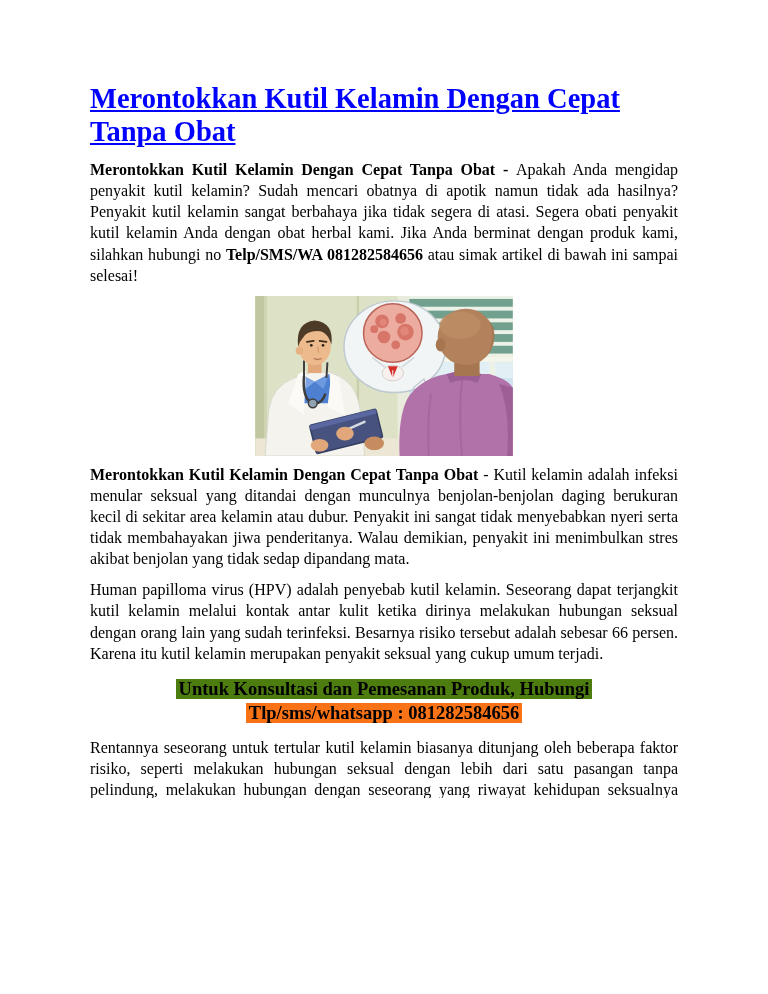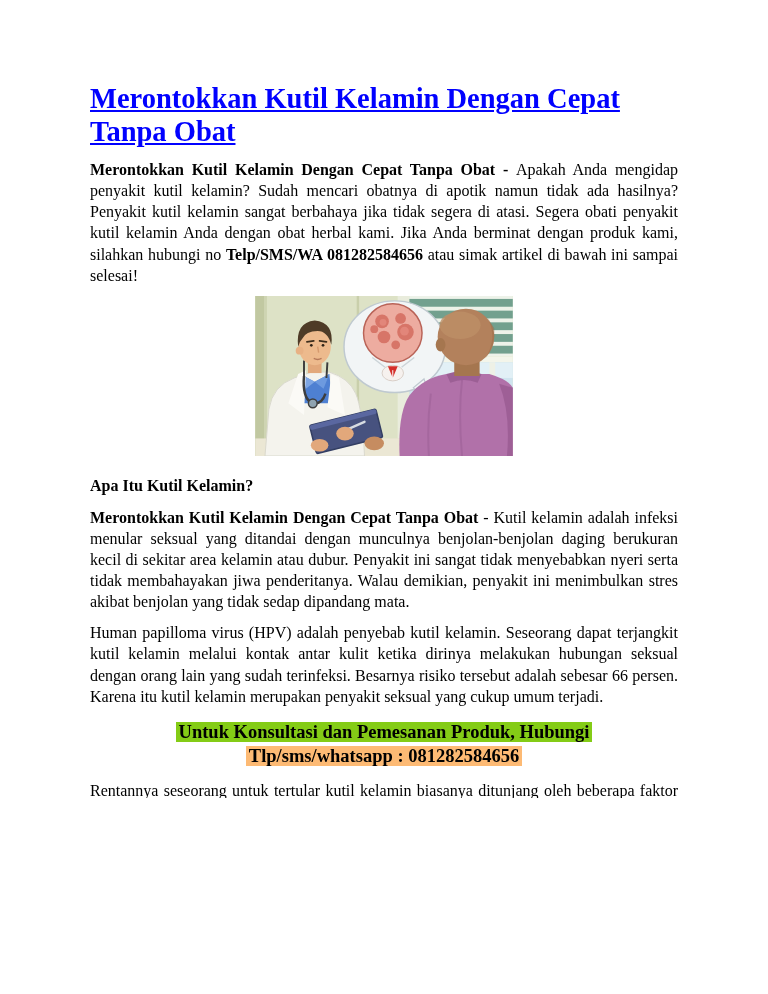--- a/index.html
+++ b/index.html
@@ -164,29 +164,28 @@
         <rect x="204" y="60" width="26" height="22" fill="#a5764f"></rect>
         <circle cx="216" cy="42" r="29" fill="#b3815c"></circle>
         <ellipse cx="210" cy="30" rx="21" ry="14" fill="#bd8f66" opacity="0.8"></ellipse>
         <ellipse cx="190" cy="50" rx="5" ry="7" fill="#a5764f"></ellipse>
         <path d="M 238,22 Q 249,42 236,64 Q 247,50 245,33 Z" fill="#9e6c47" opacity="0.5"></path>
         <ellipse cx="122" cy="151" rx="10" ry="7" fill="#c68c60"></ellipse>
       </g>
     </svg>
   </figure>
 
-  <h2 class="subhead">Apa Itu Kutil Kelamin?</h2>
 
   <p class="para"><b>Merontokkan Kutil Kelamin Dengan Cepat Tanpa Obat</b><span> - Kutil kelamin adalah infeksi menular seksual yang ditandai dengan munculnya benjolan-benjolan daging berukuran kecil di sekitar area kelamin atau dubur. Penyakit ini sangat tidak menyebabkan nyeri serta tidak membahayakan jiwa penderitanya. Walau demikian, penyakit ini menimbulkan stres akibat benjolan yang tidak sedap dipandang mata.</span></p>
 
   <p class="para">Human papilloma virus (HPV) adalah penyebab kutil kelamin. Seseorang dapat terjangkit kutil kelamin melalui kontak antar kulit ketika dirinya melakukan hubungan seksual dengan orang lain yang sudah terinfeksi. Besarnya risiko tersebut adalah sebesar 66 persen. Karena itu kutil kelamin merupakan penyakit seksual yang cukup umum terjadi.</p>
 
   <div class="promo">
-    <span class="hl" style="background-color: #84cc16;">Untuk Konsultasi dan Pemesanan Produk, Hubungi</span><br>
-    <span class="hl" style="background-color: #fdba74;">Tlp/sms/whatsapp : 081282584656</span>
+    <span class="hl" style="background-color: #4d7c0f;">Untuk Konsultasi dan Pemesanan Produk, Hubungi</span><br>
+    <span class="hl" style="background-color: #f97316;">Tlp/sms/whatsapp : 081282584656</span>
   </div>
 
   <p class="para"><span>Rentannya seseorang untuk tertular kutil kelamin biasanya ditunjang oleh beberapa faktor risiko, seperti melakukan hubungan seksual dengan lebih dari satu pasangan tanpa pelindung, melakukan hubungan dengan seseorang yang riwayat kehidupan seksualnya tidak jelas, aktif secara seksual sejak usia remaja, dan pernah memiliki riwayat infeksi seksual sebelumnya. Selain itu, penularan juga dapat terjadi melalui sex toys (alat bantu seks) yang telah terpapar virus HPV.</span><br><span>Penyebab penyakit kutil kelamin :</span></p>
 
   <ul class="bullets">
     <li><span class="dot">•</span></li>
     <li><span class="dot">•</span></li>
     <li><span class="dot">•</span></li>
   </ul>
 

